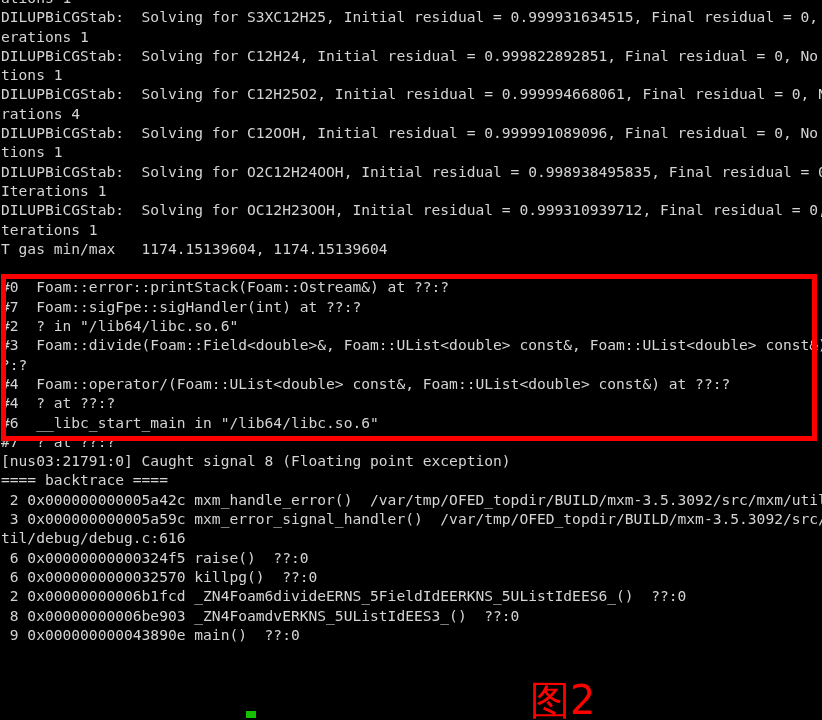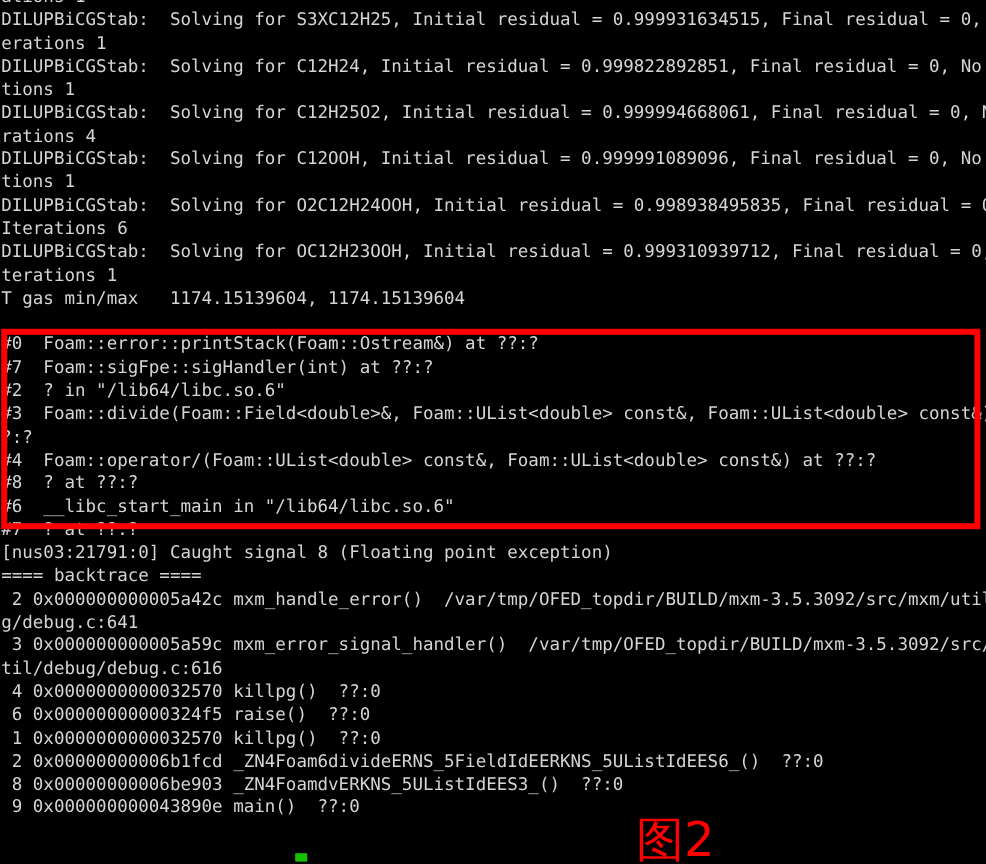--- a/index.html
+++ b/index.html
@@ -79,43 +79,41 @@
       <div class="tline">ations 1</div>
       <div class="tline">DILUPBiCGStab:  Solving for S3XC12H25, Initial residual = 0.999931634515, Final residual = 0, No It</div>
       <div class="tline">erations 1</div>
       <div class="tline">DILUPBiCGStab:  Solving for C12H24, Initial residual = 0.999822892851, Final residual = 0, No Itera</div>
       <div class="tline">tions 1</div>
       <div class="tline">DILUPBiCGStab:  Solving for C12H25O2, Initial residual = 0.999994668061, Final residual = 0, No Ite</div>
       <div class="tline">rations 4</div>
       <div class="tline">DILUPBiCGStab:  Solving for C12OOH, Initial residual = 0.999991089096, Final residual = 0, No Itera</div>
       <div class="tline">tions 1</div>
       <div class="tline">DILUPBiCGStab:  Solving for O2C12H24OOH, Initial residual = 0.998938495835, Final residual = 0, No</div>
-      <div class="tline">Iterations 6</div>
+      <div class="tline">Iterations 1</div>
       <div class="tline">DILUPBiCGStab:  Solving for OC12H23OOH, Initial residual = 0.999310939712, Final residual = 0, No I</div>
       <div class="tline">terations 1</div>
       <div class="tline">T gas min/max   1174.15139604, 1174.15139604</div>
       <div class="tline"></div>
       <div class="tline">#0  Foam::error::printStack(Foam::Ostream&amp;) at ??:?</div>
       <div class="tline">#7  Foam::sigFpe::sigHandler(int) at ??:?</div>
       <div class="tline">#2  ? in "/lib64/libc.so.6"</div>
       <div class="tline">#3  Foam::divide(Foam::Field&lt;double&gt;&amp;, Foam::UList&lt;double&gt; const&amp;, Foam::UList&lt;double&gt; const&amp;) at ?</div>
       <div class="tline">?:?</div>
       <div class="tline">#4  Foam::operator/(Foam::UList&lt;double&gt; const&amp;, Foam::UList&lt;double&gt; const&amp;) at ??:?</div>
-      <div class="tline">#8  ? at ??:?</div>
+      <div class="tline">#4  ? at ??:?</div>
       <div class="tline">#6  __libc_start_main in "/lib64/libc.so.6"</div>
       <div class="tline">#7  ? at ??:?</div>
       <div class="tline">[nus03:21791:0] Caught signal 8 (Floating point exception)</div>
       <div class="tline">==== backtrace ====</div>
       <div class="tline"> 2 0x000000000005a42c mxm_handle_error()  /var/tmp/OFED_topdir/BUILD/mxm-3.5.3092/src/mxm/util/debu</div>
-      <div class="tline">g/debug.c:641</div>
       <div class="tline"> 3 0x000000000005a59c mxm_error_signal_handler()  /var/tmp/OFED_topdir/BUILD/mxm-3.5.3092/src/mxm/u</div>
       <div class="tline">til/debug/debug.c:616</div>
-      <div class="tline"> 4 0x0000000000032570 killpg()  ??:0</div>
       <div class="tline"> 6 0x00000000000324f5 raise()  ??:0</div>
-      <div class="tline"> 1 0x0000000000032570 killpg()  ??:0</div>
+      <div class="tline"> 6 0x0000000000032570 killpg()  ??:0</div>
       <div class="tline"> 2 0x00000000006b1fcd _ZN4Foam6divideERNS_5FieldIdEERKNS_5UListIdEES6_()  ??:0</div>
       <div class="tline"> 8 0x00000000006be903 _ZN4FoamdvERKNS_5UListIdEES3_()  ??:0</div>
       <div class="tline"> 9 0x000000000043890e main()  ??:0</div>
     </div>
 
   <div id="stack-highlight-box"></div>
 
   <div id="figure-caption">图2</div>
 
   <div id="cursor-block"></div>

